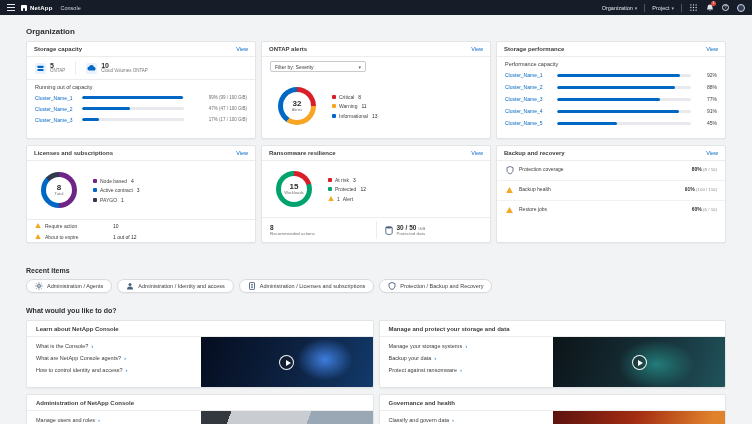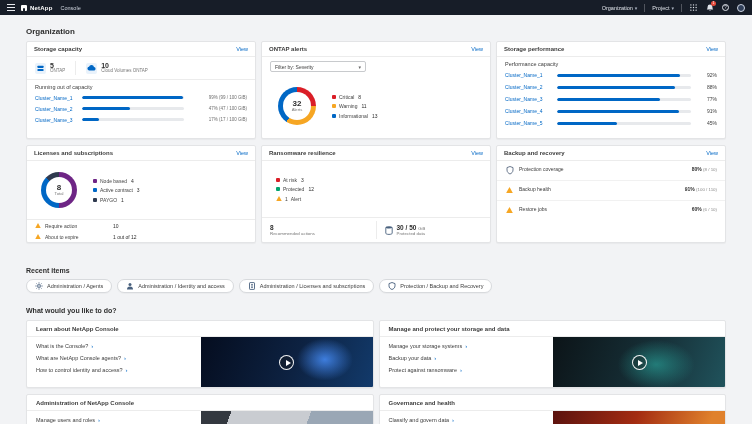--- a/index.html
+++ b/index.html
@@ -362,20 +362,26 @@
         <span class="foot-value">1 out of 12</span>
       </div>
     </section>
 
     <section class="card">
       <div class="card-head">
         <span class="card-title">Ransomware resilience</span>
         <a class="view-link">View</a>
       </div>
       <div class="lr-body">
+        <div class="donut donut-36" style="background: conic-gradient(rgb(218, 30, 39) 0deg, rgb(218, 30, 39) 72deg, rgb(0, 163, 110) 72deg, rgb(0, 163, 110) 360deg);">
+          <div class="donut-hole">
+            <span class="donut-value">15</span>
+            <span class="donut-label">Workloads</span>
+          </div>
+        </div>
         <div class="legend">
           <div class="legend-item">
             <span class="legend-swatch" style="background: rgb(218, 30, 39);"></span>
             <span>At risk</span>
             <span class="legend-val">3</span>
           </div>
           <div class="legend-item">
             <span class="legend-swatch" style="background: rgb(0, 163, 110);"></span>
             <span>Protected</span>
             <span class="legend-val">12</span>

